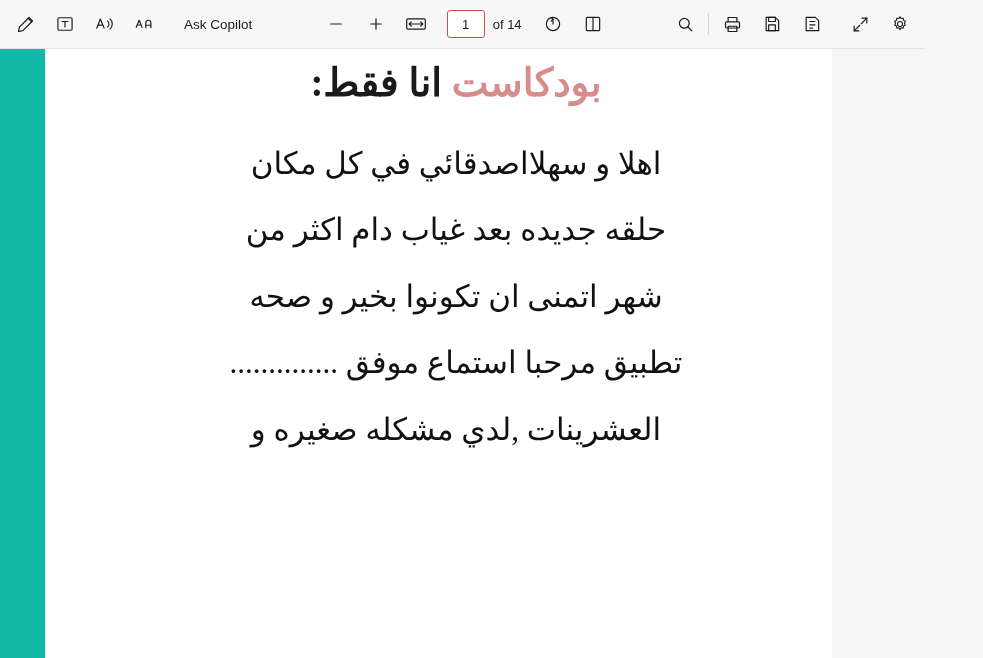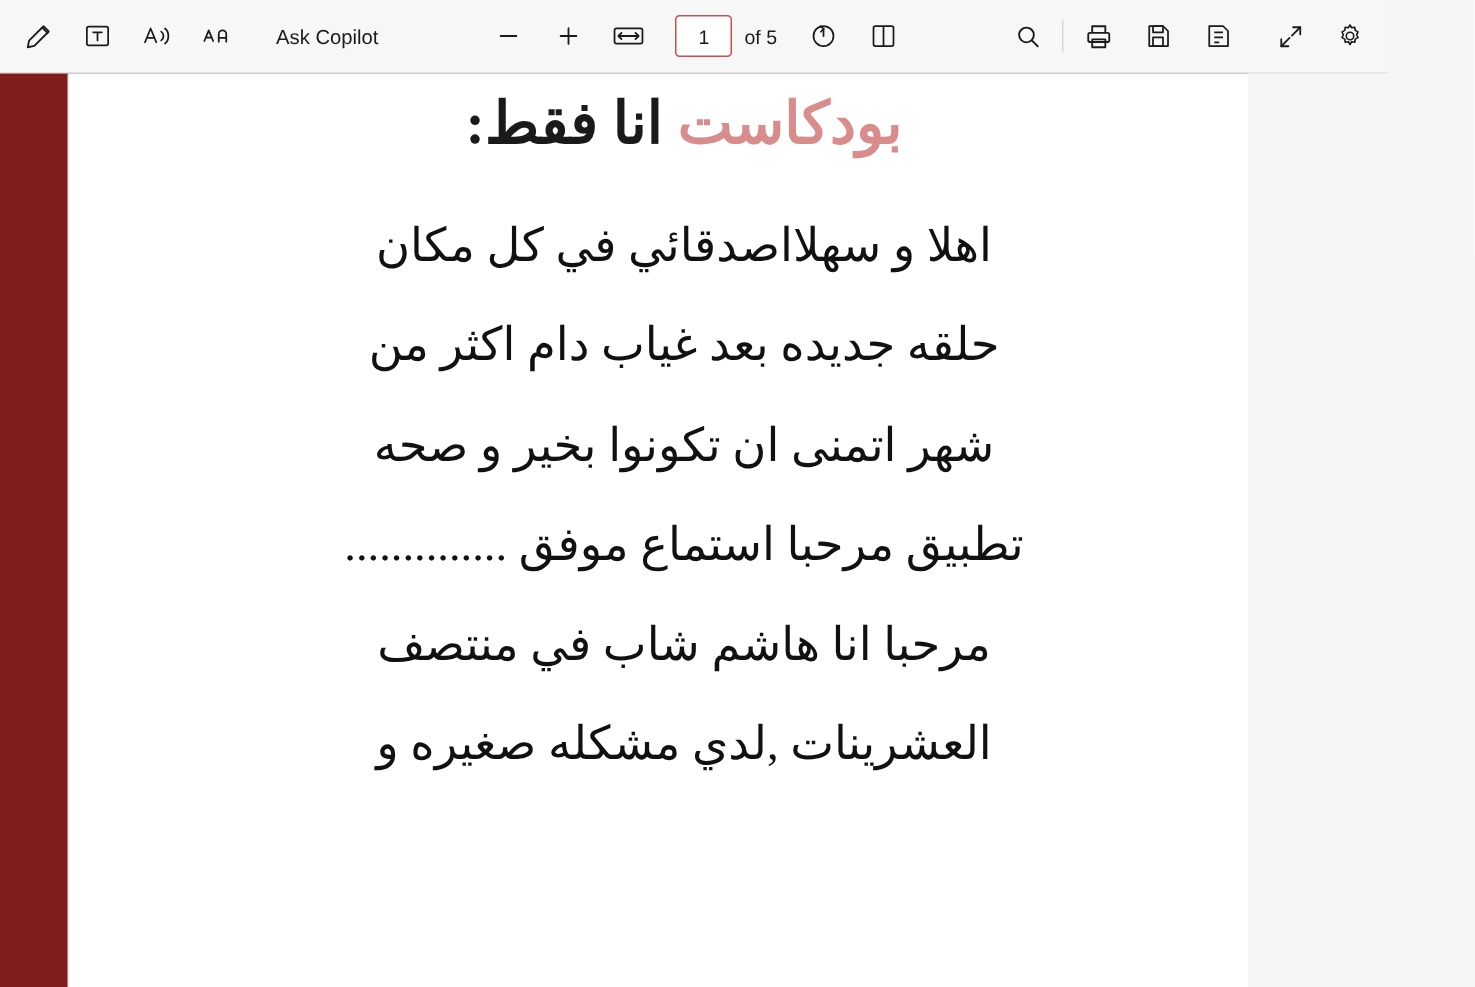--- a/index.html
+++ b/index.html
@@ -94,21 +94,21 @@
   }
 
   svg { display: block; }
 
   
   .doc-area {
     position: absolute;
     top: 49px; left: 0;
     width: 832px;
     height: 609px;
-    background: #7f1d1d;
+    background: #14b8a6;
     overflow: hidden;
   }
 
   .page {
     position: absolute;
     top: 0;
     left: 46px;
     width: 820px;
     height: 700px;
     background: #ffffff;
@@ -219,21 +219,21 @@
     <div class="tb-btn" title="Fit to width">
       <svg width="22" height="18" viewBox="0 0 26 20" fill="none" stroke="#1b1b1b" stroke-width="1.4" stroke-linecap="round" stroke-linejoin="round">
         <rect x="2" y="4" width="22" height="12" rx="1.5"></rect>
         <path d="M7.5 7.5 L5 10 L7.5 12.5 M18.5 7.5 L21 10 L18.5 12.5 M5 10 H21"></path>
       </svg>
     </div>
 
     <div class="tb-gap-md"></div>
 
     <input class="page-box" value="1" style="">
-    <span class="page-total">of 5</span>
+    <span class="page-total">of 14</span>
 
     <div class="tb-gap-md"></div>
 
     <div class="tb-btn" title="Rotate">
       <svg width="20" height="20" viewBox="0 0 24 24" fill="none" stroke="#1b1b1b" stroke-width="1.4" stroke-linecap="round" stroke-linejoin="round">
         <circle cx="12" cy="12" r="8"></circle>
         <path d="M12 12 L12 6.5"></path>
         <path d="M9.5 4.2 L12.2 6.3 L9.9 8.6"></path>
       </svg>
     </div>
@@ -313,21 +313,20 @@
       <div class="doc-title">
         <span class="accent">بودكاست</span>
         <span>انا فقط:</span>
       </div>
 
       <div class="doc-body">
         <p class="doc-para">اهلا و سهلااصدقائي في كل مكان</p>
         <p class="doc-para">حلقه جديده بعد غياب دام اكثر من</p>
         <p class="doc-para">شهر اتمنى ان تكونوا بخير و صحه</p>
         <p class="doc-para">تطبيق مرحبا استماع موفق ..............</p>
-        <p class="doc-para">مرحبا انا هاشم شاب في منتصف</p>
         <p class="doc-para">العشرينات ,لدي مشكله صغيره و</p>
       </div>
 
     </div>
     <div class="doc-scrollbar"></div>
   </div>
 
 </div>
 
 </body></html>

